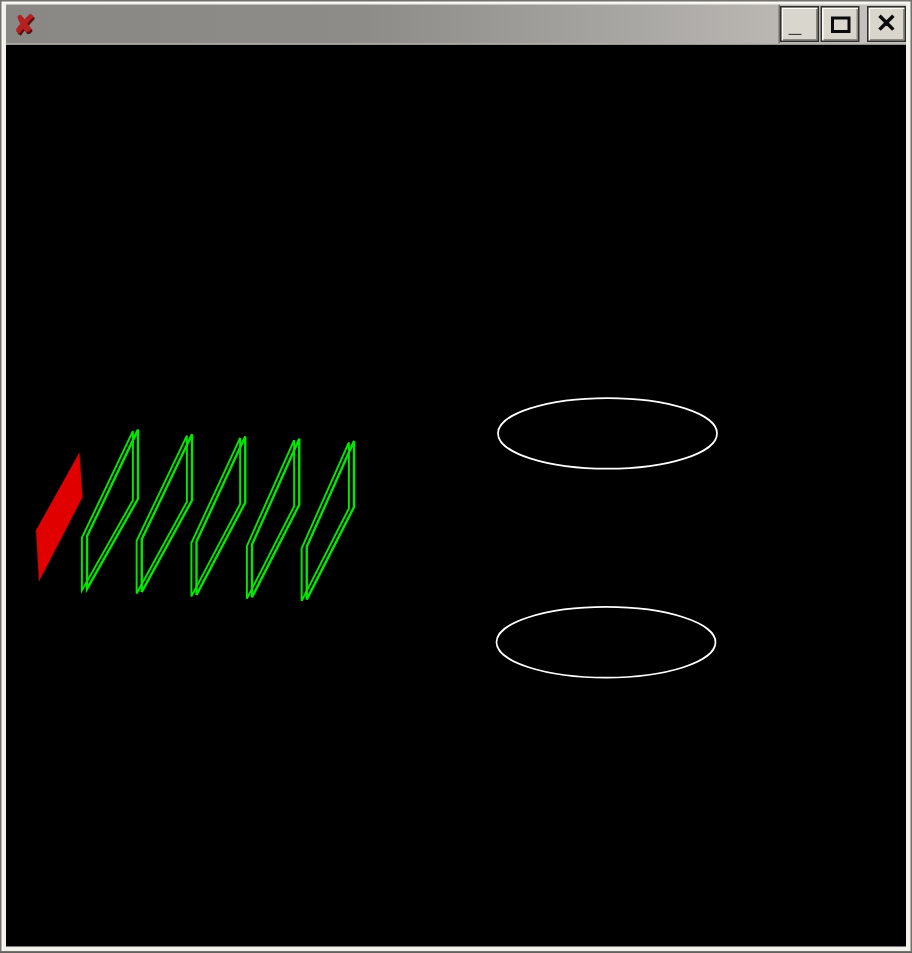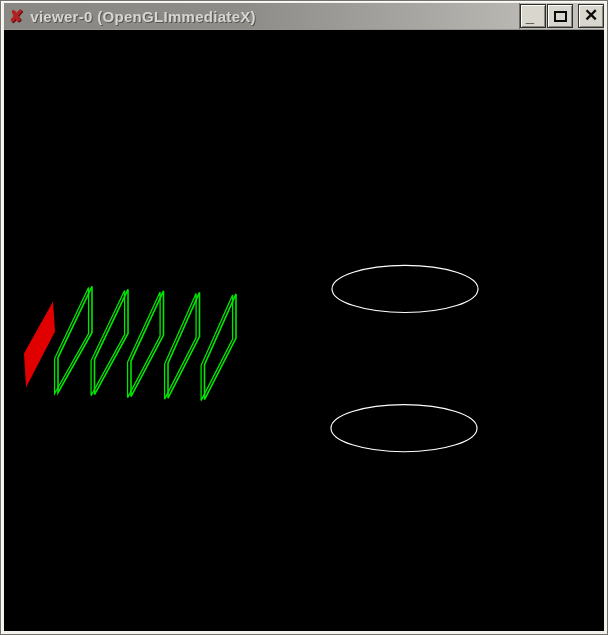--- a/index.html
+++ b/index.html
@@ -81,21 +81,20 @@
   }
   .gl-canvas svg{position:absolute;inset:0;width:100%;height:100%;}
 </style>
 </head>
 <body>
 
 <div class="window">
 
   <div class="titlebar">
     <span class="title-icon">✘</span>
-    <span class="title-text">viewer-0 (OpenGLImmediateX)</span>
 
     <div class="titlebar-sep"></div>
 
     <div class="win-buttons">
       <button class="win-btn min">
         <span class="glyph-underscore">_</span>
       </button>
       <button class="win-btn max">
         <span class="maximize-box"></span>
       </button>

